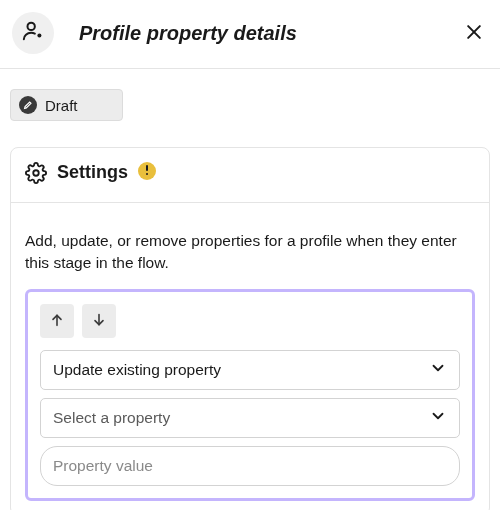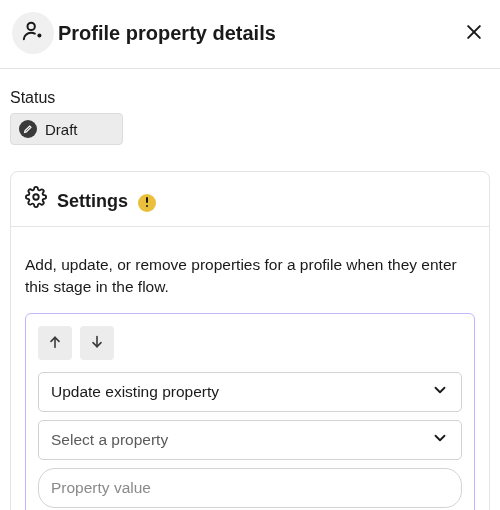--- a/index.html
+++ b/index.html
@@ -22,22 +22,23 @@
       border-radius: 50%;
       background: #f0f0f0;
       display: flex;
       align-items: center;
       justify-content: center;
       flex-shrink: 0;
     }
     .header-title {
       font-size: 20px;
       font-weight: 700;
-      margin-left: 4px;
+      margin-left: 25px;
       flex: 1;
+      font-style: italic;
     }
     .close-btn {
       width: 28px;
       height: 28px;
       display: flex;
       align-items: center;
       justify-content: center;
       cursor: pointer;
       background: none;
       border: none;
@@ -80,21 +81,21 @@
       color: #1a1a1a;
     }
     .card {
       margin-top: 26px;
       border: 1px solid #e4e4e4;
       border-radius: 8px;
       background: #fff;
     }
     .card-header {
       display: flex;
-      align-items: flex-end;
+      align-items: flex-start;
       padding: 14px 14px;
       gap: 10px;
       border-bottom: 1px solid #e4e4e4;
     }
     .card-title {
       font-size: 18px;
       font-weight: 700;
     }
     .warning-badge {
       width: 18px;
@@ -108,21 +109,21 @@
     .card-body {
       padding: 16px 14px 14px 14px;
     }
     .description {
       font-size: 15.5px;
       color: #1a1a1a;
       line-height: 1.4;
       margin: 11px 0 16px 0;
     }
     .config-box {
-      border: 1px solid #c4b5fd;
+      border: 3px solid #c4b5fd;
       border-radius: 6px;
       padding: 12px;
     }
     .arrow-row {
       display: flex;
       gap: 8px;
       margin-bottom: 12px;
     }
     .arrow-btn {
       width: 34px;
@@ -184,21 +185,20 @@
         <line x1="5" y1="5" x2="19" y2="19"></line>
         <line x1="19" y1="5" x2="5" y2="19"></line>
       </svg>
     </span>
   </button>
 </div>
 
 <div class="divider"></div>
 
 <div class="content">
-  <span class="status-label">Status</span>
   <div class="status-chip">
     <span class="status-chip-icon">
       <svg width="10" height="10" viewBox="0 0 24 24" fill="none" stroke="#fff" stroke-width="3" stroke-linecap="round">
         <path d="M4 20l4-1 11-11-3-3L5 16l-1 4z"></path>
       </svg>
     </span>
     <span class="status-chip-text">Draft</span>
   </div>
 
   <div class="card">

